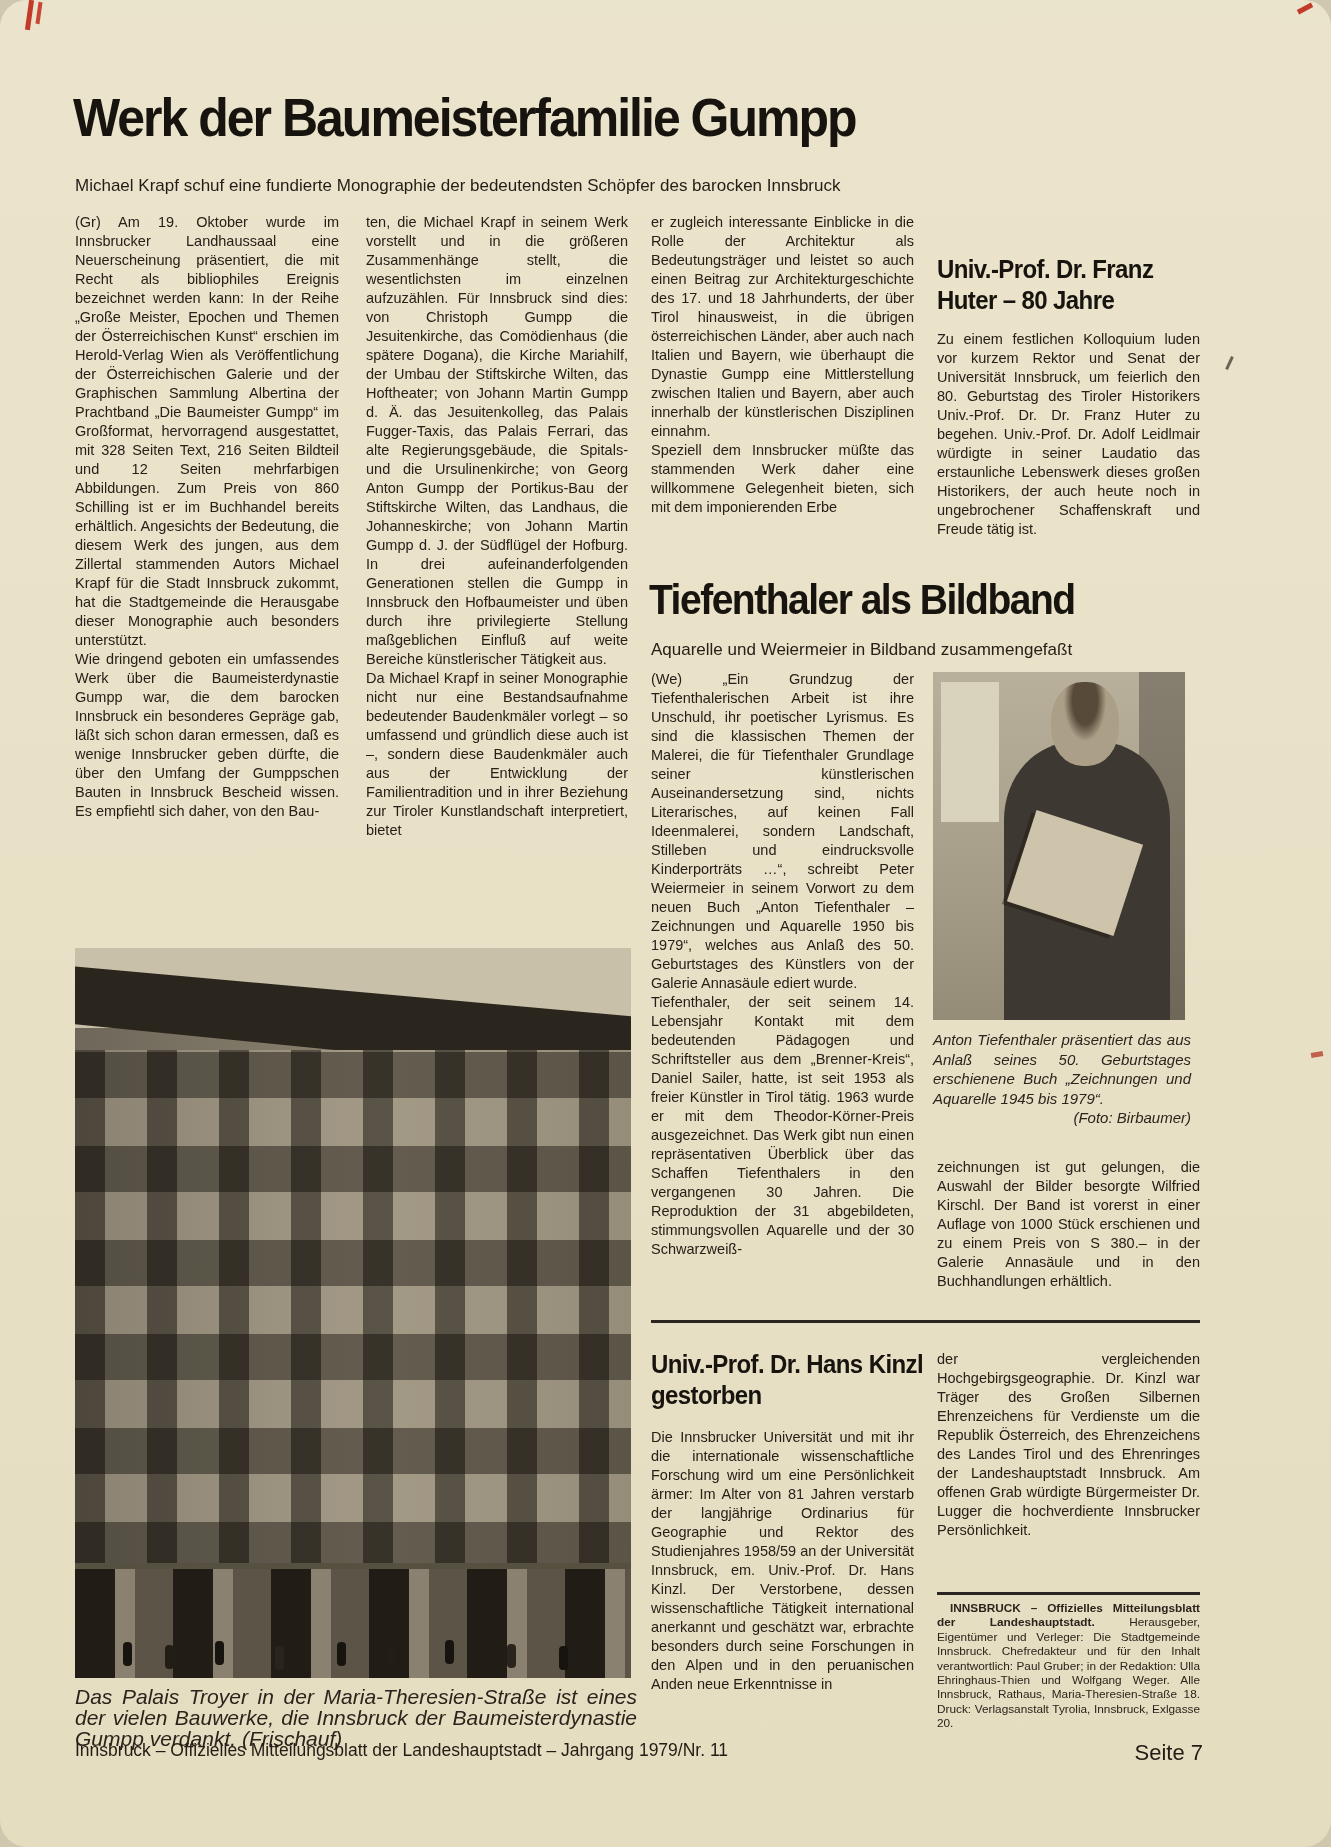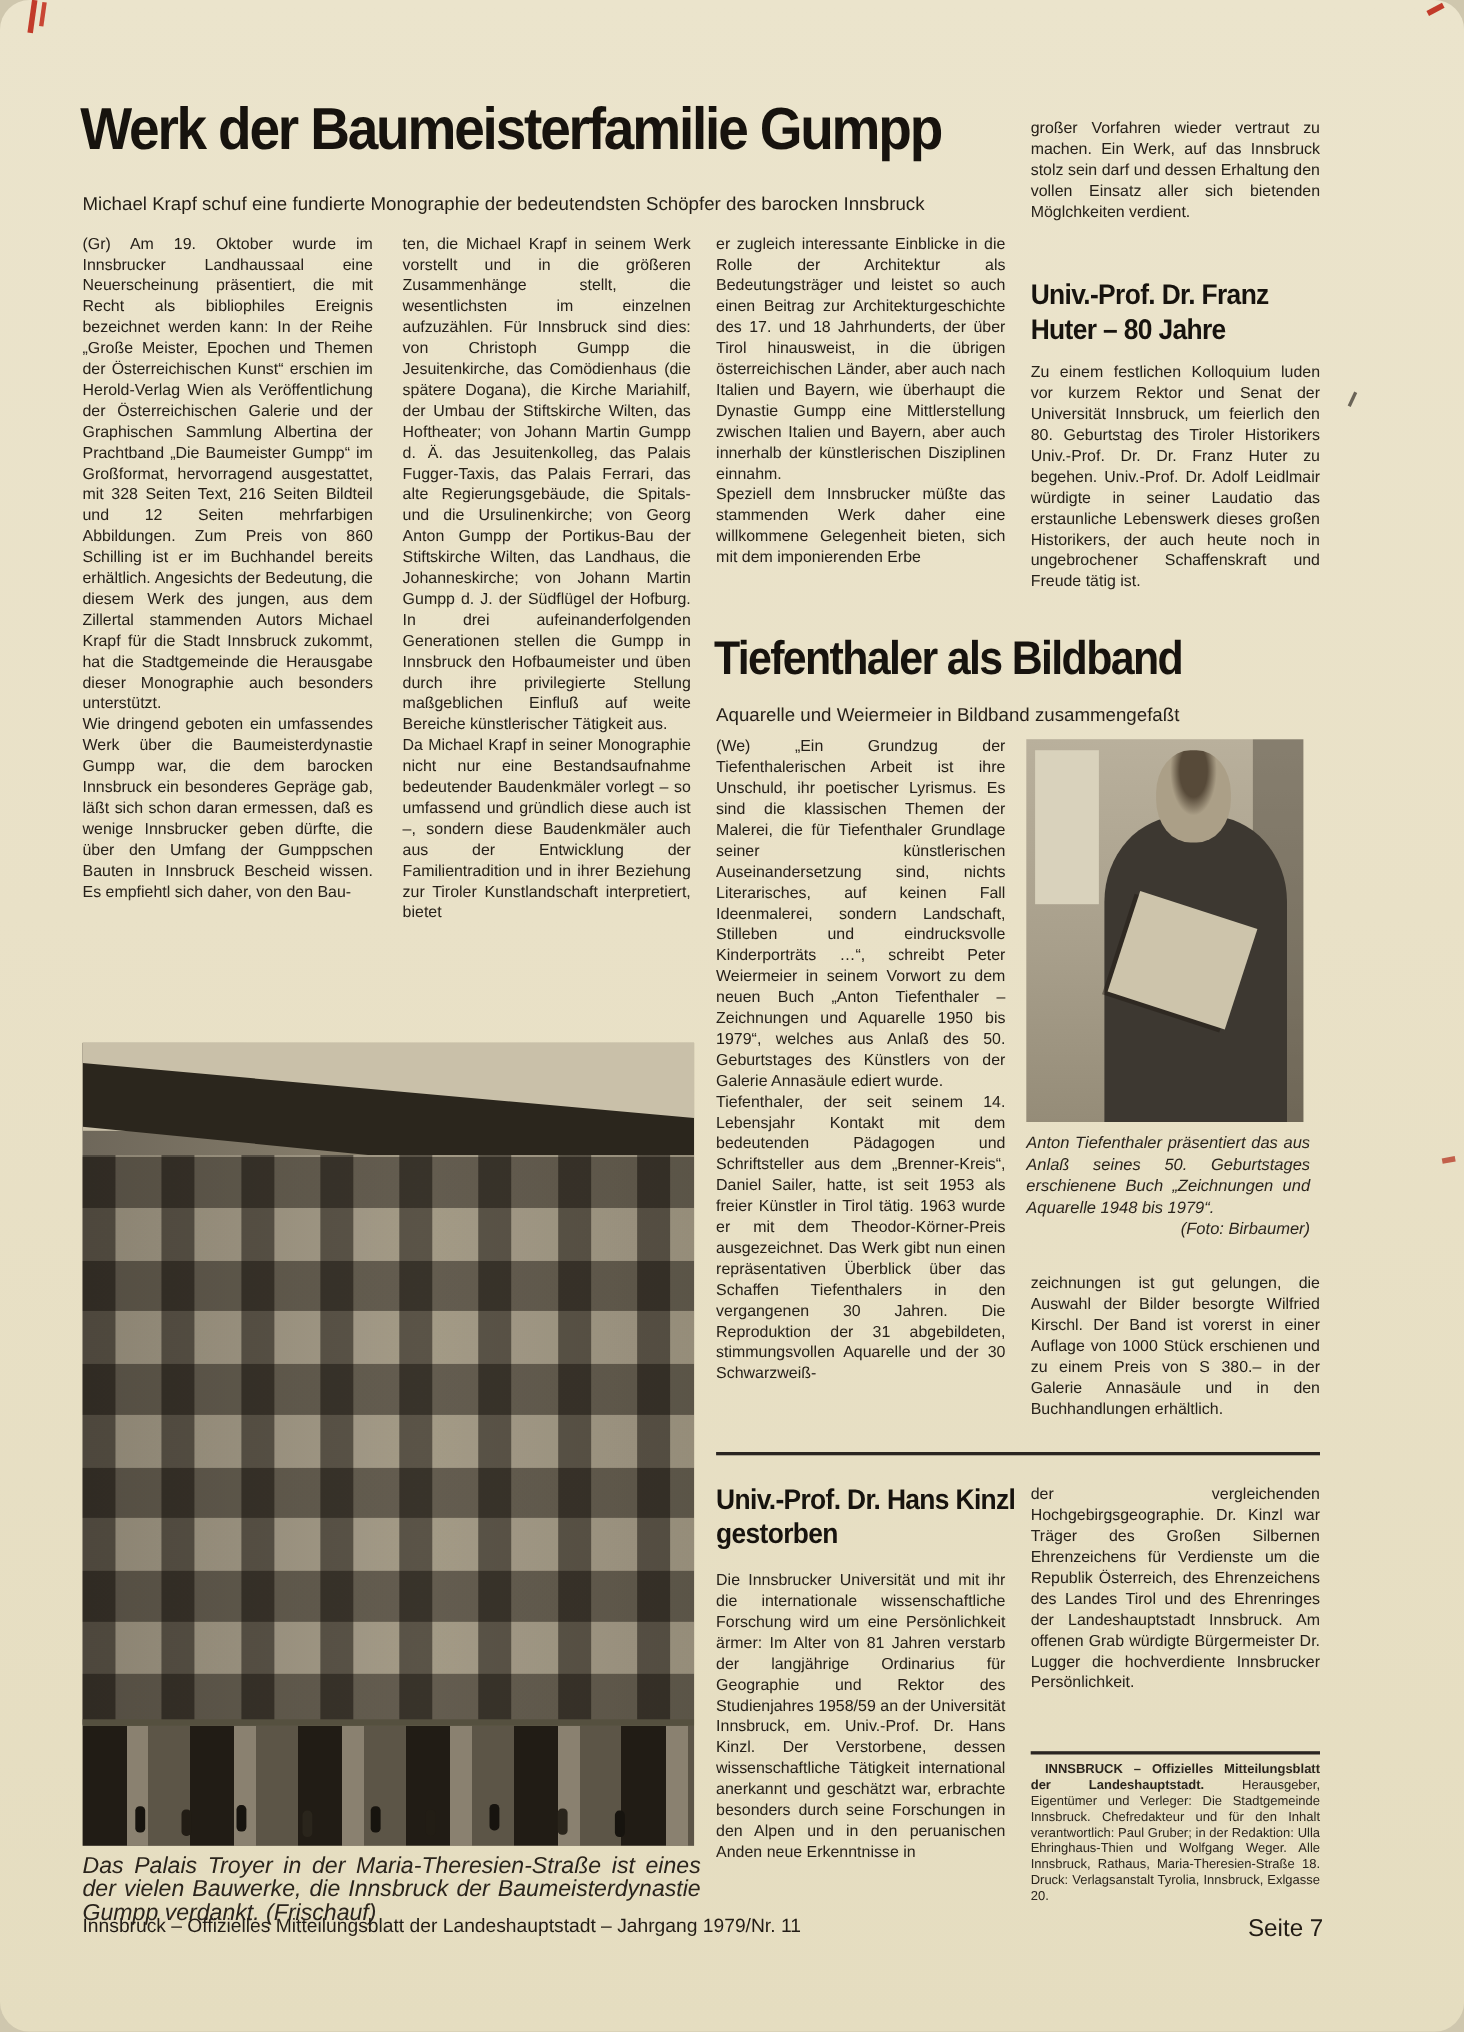--- a/index.html
+++ b/index.html
@@ -129,23 +129,20 @@
     <p>Wie dringend geboten ein umfassendes Werk über die Baumeisterdynastie Gumpp war, die dem barocken Innsbruck ein besonderes Gepräge gab, läßt sich schon daran ermessen, daß es wenige Innsbrucker geben dürfte, die über den Umfang der Gumppschen Bauten in Innsbruck Bescheid wissen. Es empfiehtl sich daher, von den Bau-</p>
   </div>
   <div class="abs col" id="col2">
     <p>ten, die Michael Krapf in seinem Werk vorstellt und in die größeren Zusammenhänge stellt, die wesentlichsten im einzelnen aufzuzählen. Für Innsbruck sind dies: von Christoph Gumpp die Jesuitenkirche, das Comödienhaus (die spätere Dogana), die Kirche Mariahilf, der Umbau der Stiftskirche Wilten, das Hoftheater; von Johann Martin Gumpp d. Ä. das Jesuitenkolleg, das Palais Fugger-Taxis, das Palais Ferrari, das alte Regierungsgebäude, die Spitals- und die Ursulinenkirche; von Georg Anton Gumpp der Portikus-Bau der Stiftskirche Wilten, das Landhaus, die Johanneskirche; von Johann Martin Gumpp d. J. der Südflügel der Hofburg. In drei aufeinanderfolgenden Generationen stellen die Gumpp in Innsbruck den Hofbaumeister und üben durch ihre privilegierte Stellung maßgeblichen Einfluß auf weite Bereiche künstlerischer Tätigkeit aus.</p>
     <p>Da Michael Krapf in seiner Monographie nicht nur eine Bestandsaufnahme bedeutender Baudenkmäler vorlegt – so umfassend und gründlich diese auch ist –, sondern diese Baudenkmäler auch aus der Entwicklung der Familientradition und in ihrer Beziehung zur Tiroler Kunstlandschaft interpretiert, bietet</p>
   </div>
   <div class="abs col" id="col3a">
     <p>er zugleich interessante Einblicke in die Rolle der Architektur als Bedeutungsträger und leistet so auch einen Beitrag zur Architekturgeschichte des 17. und 18 Jahrhunderts, der über Tirol hinausweist, in die übrigen österreichischen Länder, aber auch nach Italien und Bayern, wie überhaupt die Dynastie Gumpp eine Mittlerstellung zwischen Italien und Bayern, aber auch innerhalb der künstlerischen Disziplinen einnahm.</p>
     <p>Speziell dem Innsbrucker müßte das stammenden Werk daher eine willkommene Gelegenheit bieten, sich mit dem imponierenden Erbe</p>
   </div>
-  <div class="abs col" id="col4a">
-    <p>großer Vorfahren wieder vertraut zu machen. Ein Werk, auf das Innsbruck stolz sein darf und dessen Erhaltung den vollen Einsatz aller sich bietenden Möglchkeiten verdient.</p>
-  </div>
 
   <h2 class="abs sect" id="huter-head">Univ.-Prof. Dr. Franz Huter – 80 Jahre</h2>
   <div class="abs col" id="huter-body">
     <p>Zu einem festlichen Kolloquium luden vor kurzem Rektor und Senat der Universität Innsbruck, um feierlich den 80. Geburtstag des Tiroler Historikers Univ.-Prof. Dr. Dr. Franz Huter zu begehen. Univ.-Prof. Dr. Adolf Leidlmair würdigte in seiner Laudatio das erstaunliche Lebenswerk dieses großen Historikers, der auch heute noch in ungebrochener Schaffenskraft und Freude tätig ist.</p>
   </div>
 
   <div class="abs headline2">Tiefenthaler als Bildband</div>
   <div class="abs subhead2">Aquarelle und Weiermeier in Bildband zusammengefaßt</div>
 
   <div class="abs col" id="col3b">
@@ -155,21 +152,21 @@
 
   <div class="abs" id="photo-portrait">
     <div class="window"></div>
     <div class="shadow"></div>
     <div class="figure"></div>
     <div class="head"></div>
     <div class="book"></div>
   </div>
 
   <div class="abs caption" id="caption-portrait">
-    <p style="margin:0">Anton Tiefenthaler präsentiert das aus Anlaß seines 50. Geburtstages erschienene Buch „Zeichnungen und Aquarelle 1948 bis 1979“.</p>
+    <p style="margin:0">Anton Tiefenthaler präsentiert das aus Anlaß seines 50. Geburtstages erschienene Buch „Zeichnungen und Aquarelle 1945 bis 1979“.</p>
     <div class="credit">(Foto: Birbaumer)</div>
   </div>
 
   <div class="abs col" id="col4b">
     <p>zeichnungen ist gut gelungen, die Auswahl der Bilder besorgte Wilfried Kirschl. Der Band ist vorerst in einer Auflage von 1000 Stück erschienen und zu einem Preis von S 380.– in der Galerie Annasäule und in den Buchhandlungen erhältlich.</p>
   </div>
 
   <div class="abs rule" id="rule-kinzl"></div>
   <h2 class="abs sect" id="kinzl-head">Univ.-Prof. Dr. Hans Kinzl gestorben</h2>
   <div class="abs col" id="col3c">

